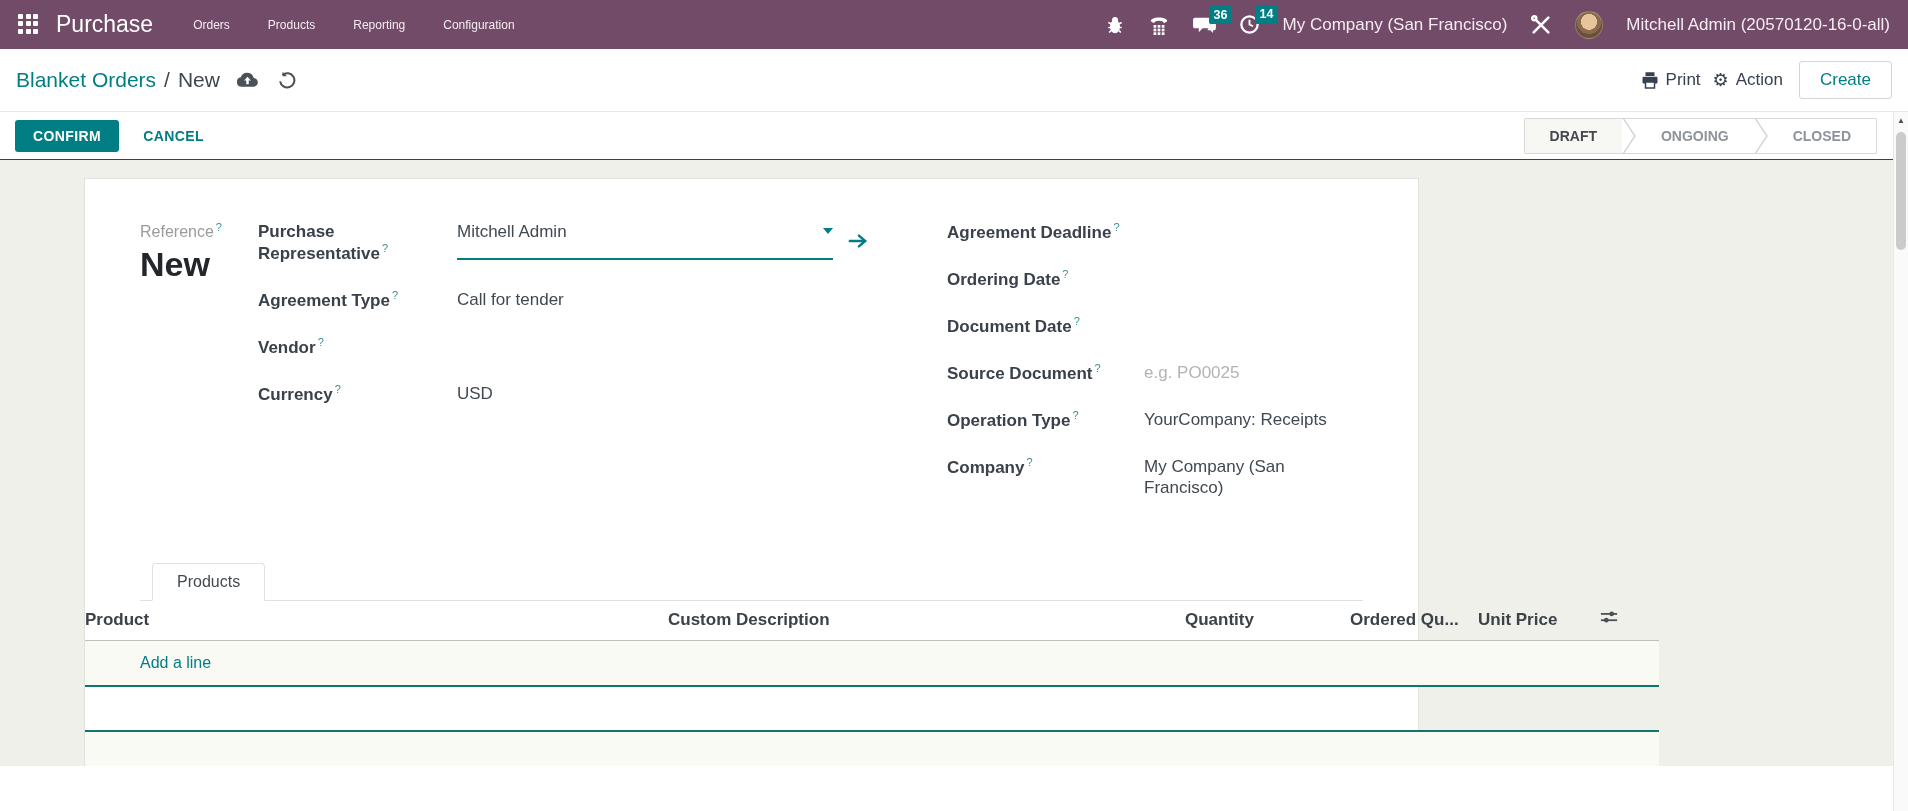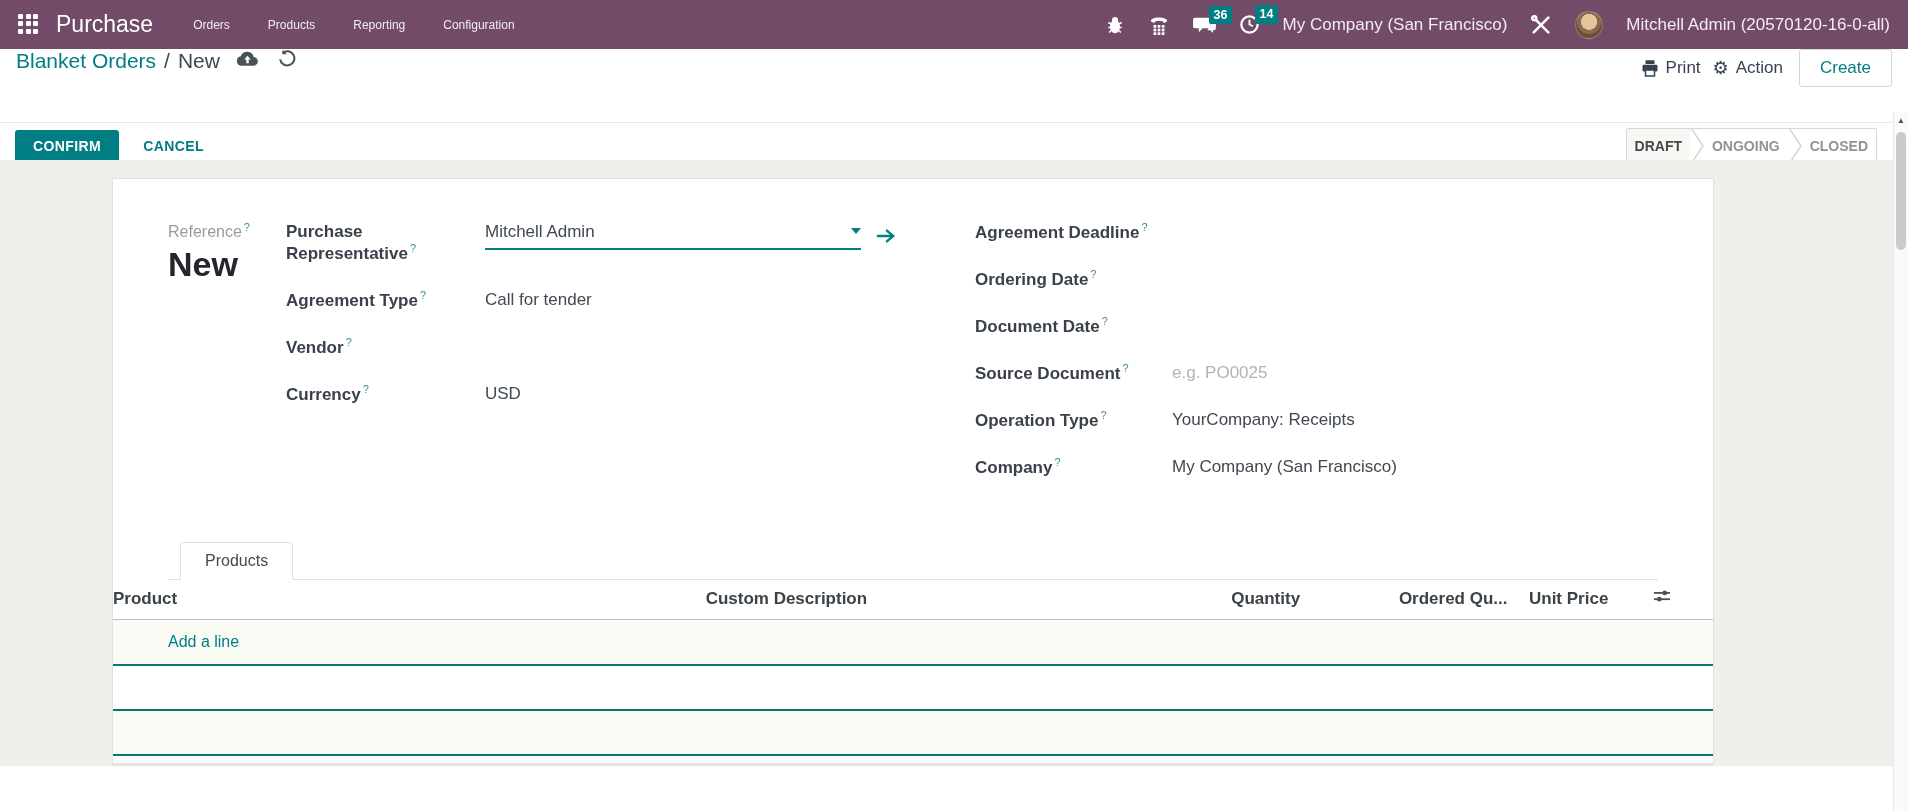--- a/index.html
+++ b/index.html
@@ -20,72 +20,72 @@
   .nav-ico { position:relative; display:inline-flex; align-items:center; cursor:pointer; }
   .nav-ico svg { display:block; }
   .badge { position:absolute; top:-9px; left:16px; background:#017E84; color:#fff;
     font-size:12.5px; font-weight:700; line-height:1; padding:3px 5px; border-radius:2px; }
   .avatar { width:28px; height:28px; border-radius:50%;
     background:radial-gradient(circle at 50% 38%, #e8c49a 0 38%, #8a6a4f 39% 58%, #6b4f3a 59% 100%);
     border:1px solid rgba(255,255,255,.25); }
   .user-name, .company-name { color:#f4ecf2; white-space:nowrap; }
 
   
-  .control-panel { height:74px; background:#fff; display:flex; align-items:flex-start;
+  .control-panel { height:63px; background:#fff; display:flex; align-items:center;
     padding:0 16px; border-bottom:1px solid #e8e8e8; }
   .breadcrumb { font-size:21px; display:flex; align-items:center; gap:8px; }
   .bc-parent { color:#017E84; cursor:pointer; }
   .bc-sep, .bc-current { color:#3f4650; }
   .cp-icons { display:flex; align-items:center; gap:18px; margin-left:16px; }
   .cp-right { margin-left:auto; display:flex; align-items:center; gap:12px;
     font-size:17px; color:#374151; }
   .cp-btn { display:flex; align-items:center; gap:7px; cursor:pointer; }
   .create-btn { border:1px solid #d5d5d5; background:#fff; color:#017E84;
     font-size:17px; font-family:inherit; padding:8px 20px; border-radius:3px;
     cursor:pointer; margin-left:4px; }
 
   
   .statusbar { height:48px; background:#fff; display:flex; align-items:center;
-    padding:0 15px; border-bottom:3px solid #404040; }
+    padding:0 15px; border-bottom:1px solid #404040; }
   .btn-confirm { background:#017E84; color:#fff; border:none; border-radius:3px;
     font-family:inherit; font-size:14px; font-weight:700; letter-spacing:.4px;
     padding:8px 18px; cursor:pointer; }
   .btn-cancel { background:none; border:none; color:#017E84; font-family:inherit;
     font-size:14px; font-weight:700; letter-spacing:.4px; margin-left:24px; cursor:pointer; }
   .pipeline { margin-left:auto; margin-right:16px; height:36px; display:flex;
     align-items:stretch; border:1px solid #d8d8d8; border-radius:2px;
     background:#fff; overflow:hidden; }
-  .state { display:flex; align-items:center; padding:0 8px; font-size:14px;
+  .state { display:flex; align-items:center; padding:0 25px; font-size:14px;
     font-weight:600; color:#8d939a; cursor:pointer; white-space:nowrap; }
   .state.active { color:#45484d; background:#f7f7f4; font-weight:700; }
   .chev { display:flex; align-items:center; }
 
   
   .content { position:absolute; top:160px; left:0; right:15px; bottom:0;
     background:#f0f0eb; overflow:hidden; }
-  .sheet { margin:18px 0 0 112px; width:1602px; height:588px; background:#fff;
+  .sheet { margin:18px 0 0 84px; width:1335px; height:588px; background:#fff;
     border:1px solid #e1e1df; border-bottom:3px solid #e2e4e4; }
   .sheet-pad { padding:42px 55px 0; }
   .top-grid { display:flex; }
   .title-block { width:118px; flex:0 0 118px; }
   .ref-label { color:#9b9b9b; font-size:16px; }
   .ref-value { font-size:34px; font-weight:600; color:#23262b; margin-top:4px; }
   .group { }
   .group-left { flex:0 0 640px; }
   .group-right { flex:1; margin-left:49px; }
   .frow { display:flex; margin-bottom:25px; min-height:21px;gap:9px; }
   .flabel { width:190px; flex:0 0 190px; padding-right:12px; font-size:17px;
     font-weight:600; color:#3a414a; line-height:1.25; }
   .group-right .flabel { width:188px; flex:0 0 188px; }
   .fvalue { flex:1; font-size:17px; color:#404852; line-height:1.25; }
   sup.help { font-size:11px; color:#3e8e92; margin-left:2px; font-weight:400; }
   .placeholder { color:#b3b3b3; }
   .m2o-field { display:flex; align-items:center; }
   .m2o-input { width:376px; border-bottom:2px solid #017E84; display:flex;
-    align-items:flex-start; justify-content:space-between; padding-bottom:6px; cursor:text; }
+    align-items:flex-start; justify-content:space-between; padding-bottom:16px; cursor:text; }
   .caret-down { width:0; height:0; border-left:5px solid transparent;
     border-right:5px solid transparent; border-top:6px solid #017E84;
     margin-top:7px; cursor:pointer; }
   .ext-arrow { margin-left:15px; cursor:pointer; display:flex; }
 
   
   .notebook { margin-top:40px; }
   .tabs { display:flex; border-bottom:1px solid #dee2e6; padding-left:12px; }
   .tab { padding:9px 24px; font-size:16px; color:#42494f; cursor:pointer; }
   .tab.active { background:#fff; border:1px solid #dee2e6; border-bottom:1px solid #fff;

